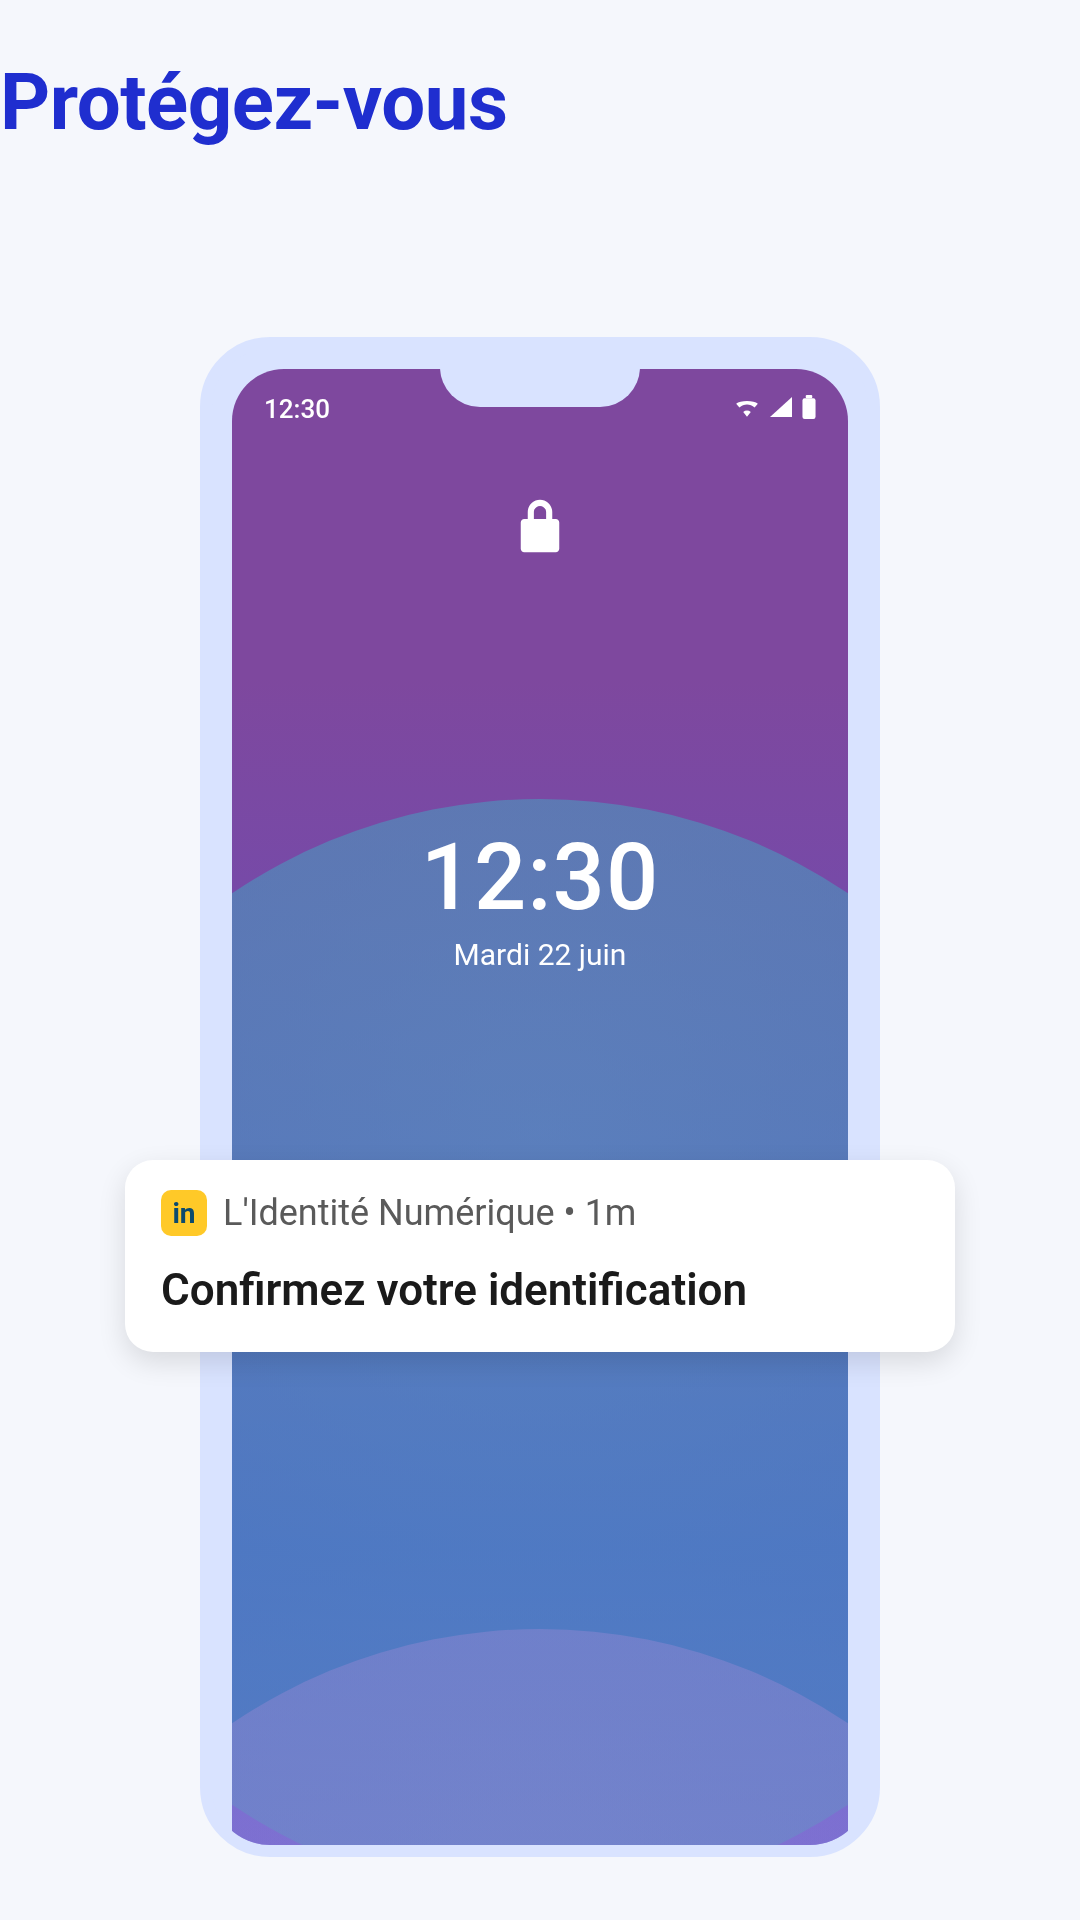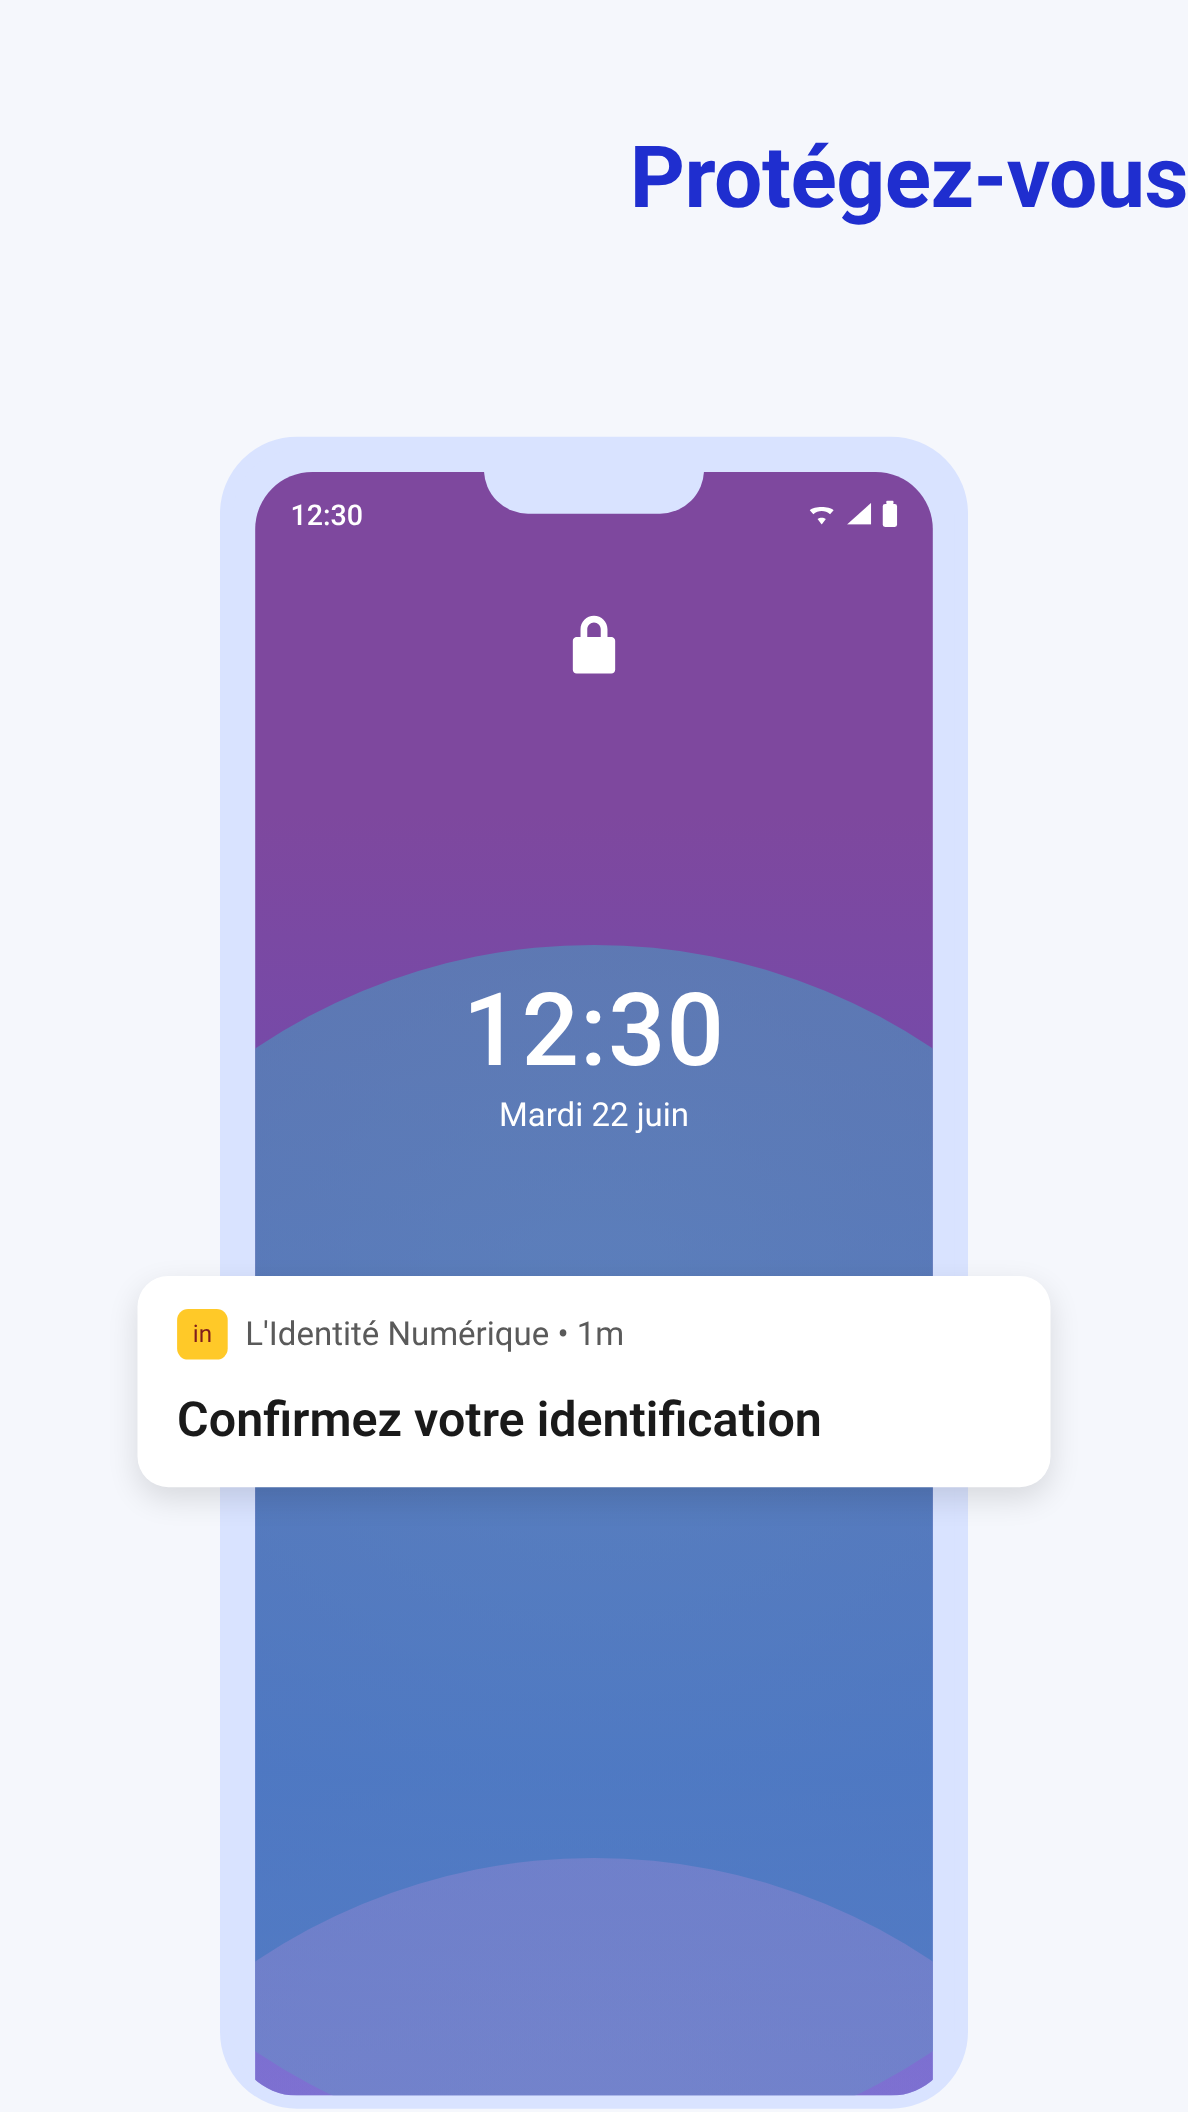--- a/index.html
+++ b/index.html
@@ -5,22 +5,22 @@
   * { margin: 0; padding: 0; box-sizing: border-box; }
   body {
     width: 1080px;
     height: 1920px;
     background: #f5f7fc;
     font-family: -apple-system, BlinkMacSystemFont, 'Segoe UI', Roboto, Helvetica, Arial, sans-serif;
     overflow: hidden;
     position: relative;
   }
   .header-text {
-    text-align: right;
-    padding-top: 120px;
+    text-align: left;
+    padding-top: 60px;
   }
   .title {
     font-size: 78px;
     font-weight: 700;
     color: #1f2ecf;
     line-height: 1.1;
     letter-spacing: -0.5px;
   }
   .subtitle {
     font-size: 60px;
@@ -160,27 +160,27 @@
     gap: 16px;
   }
   .notif-app-icon {
     width: 46px;
     height: 46px;
     border-radius: 10px;
     background: #ffc928;
     display: flex;
     align-items: center;
     justify-content: center;
-    color: #7f1d1d;
-    font-weight: 400;
-    font-size: 22px;
+    color: #0c4a6e;
+    font-weight: 700;
+    font-size: 28px;
     flex-shrink: 0;
   }
   .notif-meta {
-    font-size: 30px;
+    font-size: 36px;
     color: #5a5a5a;
   }
   .notif-body {
     font-size: 44px;
     font-weight: 600;
     color: #1a1a1a;
     margin-top: 28px;
   }
 </style>
 </head>

